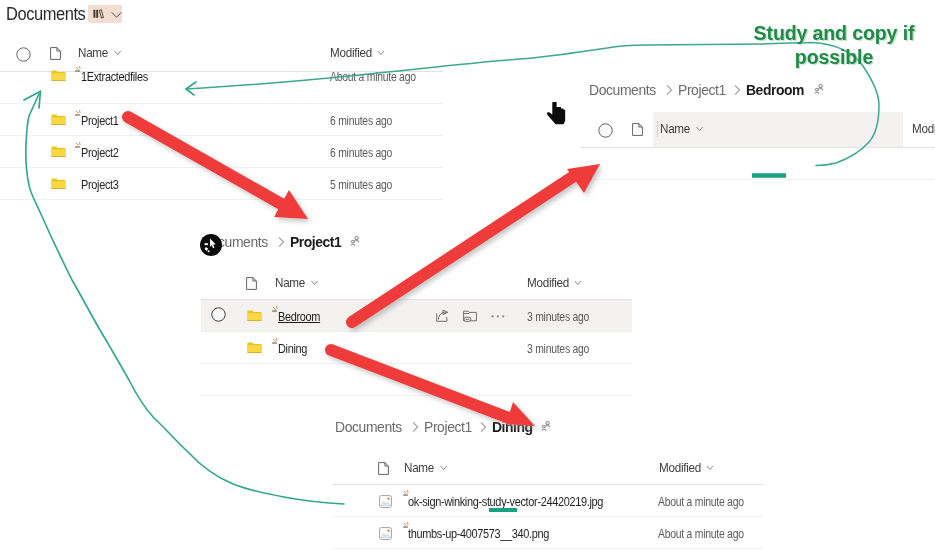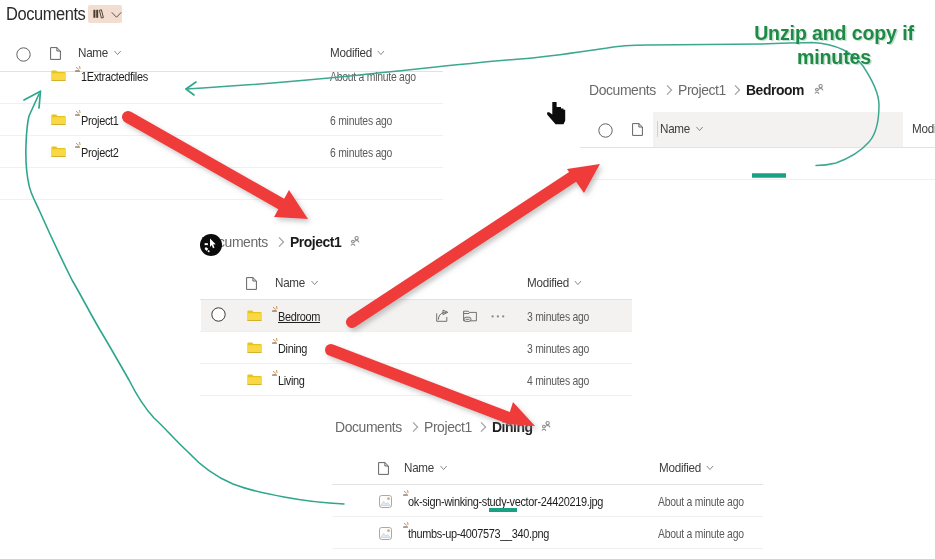--- a/index.html
+++ b/index.html
@@ -154,20 +154,31 @@
         <path d="M4.6 0.4 L5.0 2.6" stroke="#c6873e" stroke-width="0.9" fill="none" stroke-linecap="round"></path>
         <path d="M1.3 1.4 L3.6 3.3" stroke="#c6873e" stroke-width="0.9" fill="none" stroke-linecap="round"></path>
         <path d="M0.6 5.0 L4.4 5.0" stroke="#5d4124" stroke-width="1.1" fill="none" stroke-linecap="round"></path>
       </svg>
     </span>
     <span class="nm" style="position:absolute;left:81px;top:9px;">Project2</span>
     <span class="md" style="position:absolute;left:330px;top:10px;">6 minutes ago</span>
   </div>
   <div class="row-rule" style="left:0;top:167px;width:443px;"></div>
 
+  <div class="row" style="left:0;top:168px;width:443px;height:32px;">
+    <span style="position:absolute;left:51px;top:10px;">
+      <svg width="15" height="12" viewBox="0 0 15 12">
+        <path d="M0.4 1.4 a0.8 0.8 0 0 1 0.8-0.8 H5.2 l1.3 1.5 H13.8 a0.8 0.8 0 0 1 0.8 0.8 V10.2 a0.8 0.8 0 0 1 -0.8 0.8 H1.2 a0.8 0.8 0 0 1 -0.8-0.8 Z" fill="#e8c41a"></path>
+        <path d="M0.4 3.3 H14.6 V10.2 a0.8 0.8 0 0 1 -0.8 0.8 H1.2 a0.8 0.8 0 0 1 -0.8-0.8 Z" fill="#f9d846"></path>
+        <path d="M0.4 9.9 H14.6 V10.3 a0.8 0.8 0 0 1 -0.8 0.7 H1.2 a0.8 0.8 0 0 1 -0.8-0.7 Z" fill="#d5b22d"></path>
+      </svg>
+    </span>
+    <span class="nm" style="position:absolute;left:81px;top:9px;">Project3</span>
+    <span class="md" style="position:absolute;left:330px;top:10px;">5 minutes ago</span>
+  </div>
   <div class="row-rule" style="left:0;top:199px;width:443px;"></div>
 
   <div class="crumb" style="left:201px;top:233px;">
     <span class="c">Documents</span>
     <span class="sep">
         <svg width="9" height="12" viewBox="0 0 9 12">
           <path d="M2 1.3 L6.6 6 L2 10.7" fill="none" stroke="#a0a0a0" stroke-width="1.15"></path>
         </svg>
       </span>
     <span class="cur">Project1</span>
@@ -268,38 +279,20 @@
         <path d="M4.6 0.4 L5.0 2.6" stroke="#c6873e" stroke-width="0.9" fill="none" stroke-linecap="round"></path>
         <path d="M1.3 1.4 L3.6 3.3" stroke="#c6873e" stroke-width="0.9" fill="none" stroke-linecap="round"></path>
         <path d="M0.6 5.0 L4.4 5.0" stroke="#5d4124" stroke-width="1.1" fill="none" stroke-linecap="round"></path>
       </svg>
     </span>
     <span class="nm" style="position:absolute;left:78px;top:9px;">Dining</span>
     <span class="md" style="position:absolute;left:327px;top:10px;">3 minutes ago</span>
   </div>
   <div class="row-rule" style="left:200px;top:363px;width:432px;"></div>
 
-  <div class="row" style="left:200px;top:364px;width:430px;height:32px;">
-    <span style="position:absolute;left:47px;top:10px;">
-      <svg width="15" height="12" viewBox="0 0 15 12">
-        <path d="M0.4 1.4 a0.8 0.8 0 0 1 0.8-0.8 H5.2 l1.3 1.5 H13.8 a0.8 0.8 0 0 1 0.8 0.8 V10.2 a0.8 0.8 0 0 1 -0.8 0.8 H1.2 a0.8 0.8 0 0 1 -0.8-0.8 Z" fill="#e8c41a"></path>
-        <path d="M0.4 3.3 H14.6 V10.2 a0.8 0.8 0 0 1 -0.8 0.8 H1.2 a0.8 0.8 0 0 1 -0.8-0.8 Z" fill="#f9d846"></path>
-        <path d="M0.4 9.9 H14.6 V10.3 a0.8 0.8 0 0 1 -0.8 0.7 H1.2 a0.8 0.8 0 0 1 -0.8-0.7 Z" fill="#d5b22d"></path>
-      </svg>
-    </span>
-    <span class="newbadge" style="left:72px;top:6px;">
-      <svg width="8" height="8" viewBox="0 0 8 8">
-        <path d="M4.6 0.4 L5.0 2.6" stroke="#c6873e" stroke-width="0.9" fill="none" stroke-linecap="round"></path>
-        <path d="M1.3 1.4 L3.6 3.3" stroke="#c6873e" stroke-width="0.9" fill="none" stroke-linecap="round"></path>
-        <path d="M0.6 5.0 L4.4 5.0" stroke="#5d4124" stroke-width="1.1" fill="none" stroke-linecap="round"></path>
-      </svg>
-    </span>
-    <span class="nm" style="position:absolute;left:78px;top:9px;">Living</span>
-    <span class="md" style="position:absolute;left:327px;top:10px;">4 minutes ago</span>
-  </div>
   <div class="row-rule" style="left:200px;top:395px;width:432px;"></div>
 
   <div class="crumb" style="left:589px;top:81px;">
     <span class="c">Documents</span>
     <span class="sep">
         <svg width="9" height="12" viewBox="0 0 9 12">
           <path d="M2 1.3 L6.6 6 L2 10.7" fill="none" stroke="#a0a0a0" stroke-width="1.15"></path>
         </svg>
       </span>
     <span class="c">Project1</span>
@@ -493,15 +486,15 @@
 
     <g transform="translate(200,234)">
       <circle cx="11" cy="11" r="11" fill="#0b0b0b"></circle>
       <path d="M10.0 4.6 L10.0 13.0 L11.7 11.0 L13.0 14.2 L14.5 13.6 L13.2 10.5 L15.7 10.2 Z" fill="#ffffff"></path>
       <path d="M4.6 9.2 L7.9 9.2 L7.9 11.1 L4.6 11.1 Z" fill="#ffffff"></path>
       <path d="M5.8 12.9 L8.2 14.7 L6.8 16.9 L4.6 15.0 Z" fill="#ffffff"></path>
       <path d="M8.2 15.9 L9.8 17.0 L9.0 18.4 L7.5 17.4 Z" fill="#ffffff"></path>
     </g>
   </svg>
 
-  <div class="note" style="left:749px;top:22px;width:170px;">Unzip and copy if minutes</div>
+  <div class="note" style="left:749px;top:22px;width:170px;">Study and copy if possible</div>
 
 </div>
 
 </body></html>

